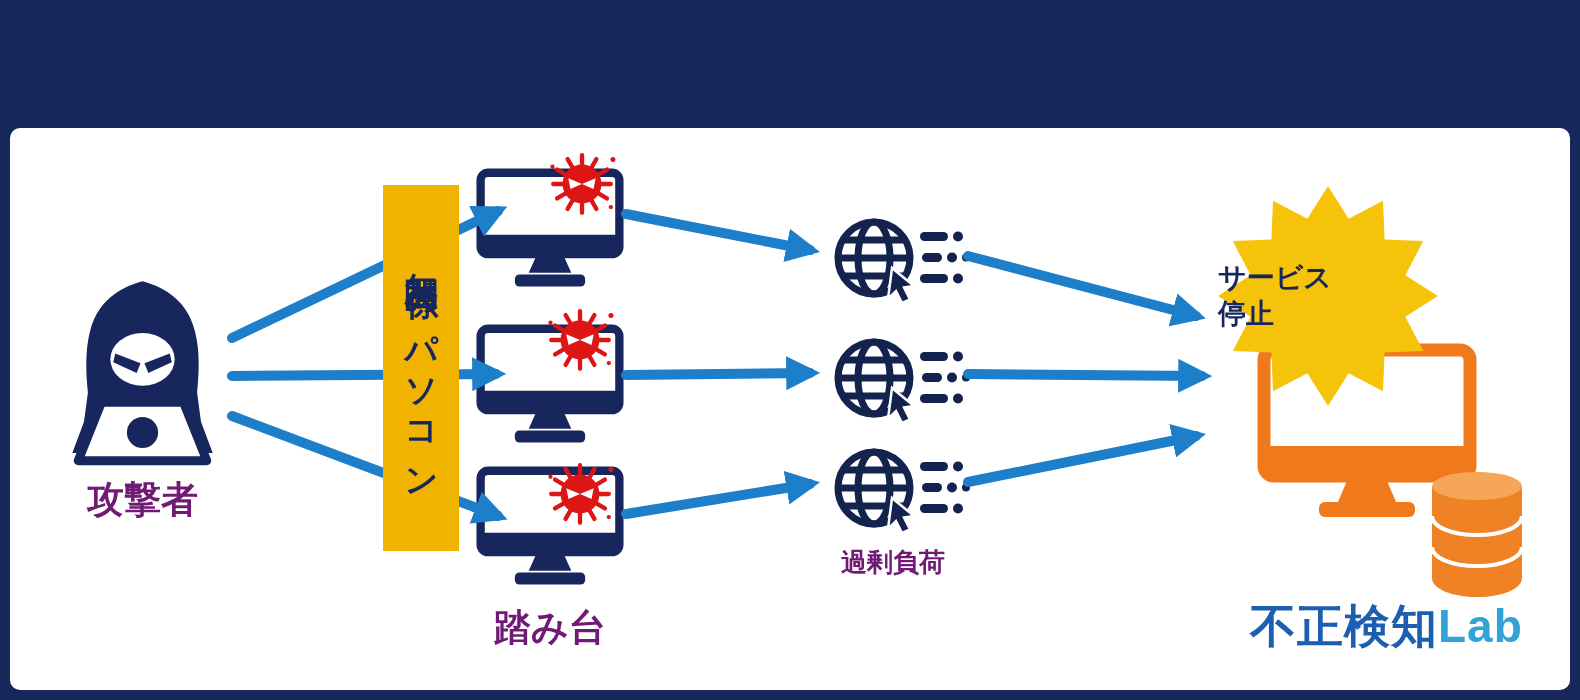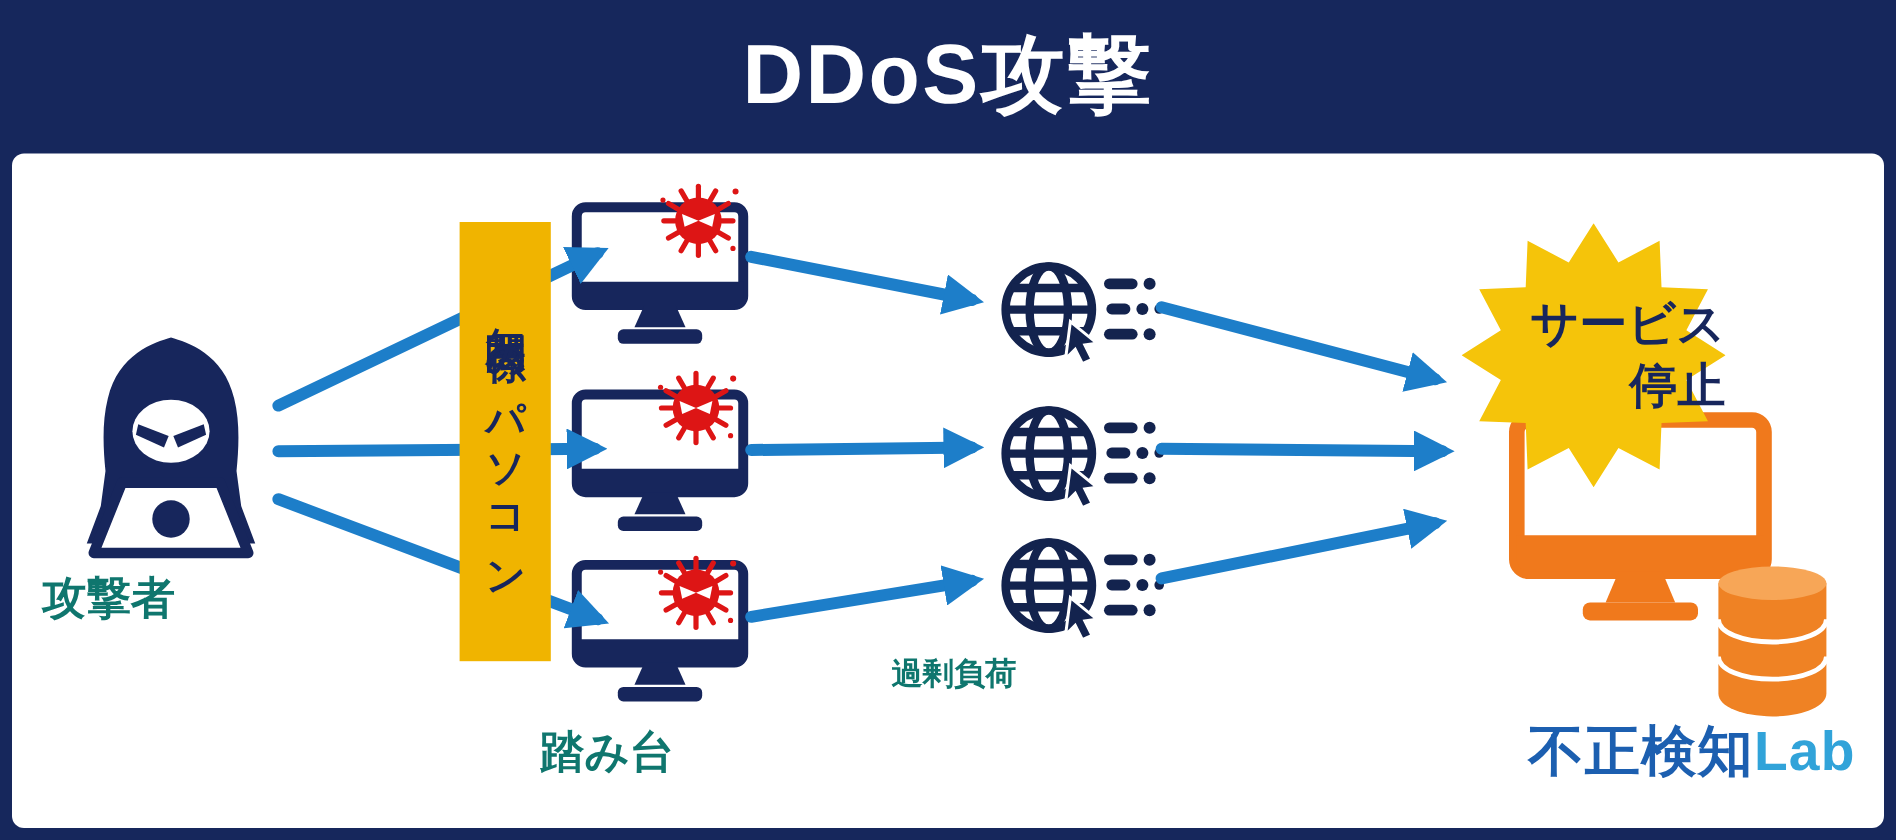--- a/index.html
+++ b/index.html
@@ -4,53 +4,52 @@
 <style>
   * { margin:0; padding:0; box-sizing:border-box; }
   html,body { width:1580px; height:700px; }
   body { font-family:"Liberation Sans","DejaVu Sans",sans-serif; background:#16275c; }
   .stage { position:relative; width:1580px; height:700px; background:#16275c; overflow:hidden; }
   .title { position:absolute; top:16px; left:0; width:100%; text-align:center;
            color:#ffffff; font-size:70px; font-weight:bold; letter-spacing:2px; }
   .panel { position:absolute; left:10px; top:128px; width:1560px; height:562px;
            background:#ffffff; border-radius:10px; }
   .abs { position:absolute; }
-  .label { color:#0f766e; font-weight:bold; text-align:left; line-height:1.1;font-family:Liberation Serif, serif; }
+  .label { color:#701a75; font-weight:bold; text-align:center; line-height:1.1; }
   .attacker-label { left:25px; top:352px; width:215px; font-size:37px; }
   .zombie-label   { left:440px; top:480px; width:200px; font-size:37px; }
   .overload-label { left:733px; top:420px; width:300px; font-size:26px; }
   .banner { left:373px; top:57px; width:76px; height:366px; background:#f0b400;
             display:flex; align-items:center; justify-content:center; }
   .banner span { writing-mode:vertical-rl; text-orientation:upright;
                  font-size:33px; font-weight:bold; color:#17265c; letter-spacing:7px; }
   .arrows { position:absolute; left:0; top:0; }
   .attacker-icon { left:35px;  top:145px; width:195px; height:200px; }
   .monitor { left:466px; width:148px; height:126px; }
   .monitor.m1 { top:40px; }  .monitor.m2 { top:196px; }  .monitor.m3 { top:338px; }
   .virus { width:72px; height:72px; }
   .virus.v1 { left:536px; top:20px; }  .virus.v2 { left:534px; top:176px; }  .virus.v3 { left:534px; top:330px; }
   .globe { left:816px; width:150px; height:96px; }
   .globe.g1 { top:82px; } .globe.g2 { top:202px; } .globe.g3 { top:312px; }
   .server-monitor { left:1247px; top:215px; width:220px; height:195px; }
   .database { left:1412px; top:338px; width:110px; height:135px; }
   .burst { left:1208px; top:58px; width:220px; height:220px; }
   .burst-text { left:1208px; top:58px; width:220px; height:220px;
-                display:flex; flex-direction:column; align-items:flex-end; justify-content:center;
-                color:#17265c; font-weight:bold; font-size:40px; line-height:1.3; }
-  .logo { left:1240px; top:468px; width:320px; text-align:center; }
+                display:flex; flex-direction:column; align-items:flex-start; justify-content:center;
+                color:#17265c; font-weight:bold; font-size:28px; line-height:1.3; }
+  .logo { left:1240px; top:468px; width:320px; text-align:left; }
   .logo .main { font-size:46px; font-weight:bold; color:#1c5fb0; letter-spacing:1px; }
   .logo .accent { color:#31a3d9; }
   .logo .sub { margin-top:4px; font-size:17px; font-weight:bold; color:#1c5fb0; letter-spacing:3px; }
 </style>
 </head>
 <body>
 
 <div class="stage">
 
-  <div class="title">DDoS攻撃</div>
 
   <div class="panel">
 
     <svg class="abs attacker-icon" viewBox="0 0 200 200">
       <path d="M100 6 C 86 10, 55 20, 46 58 C 41 78, 42 100, 44 120 L 40 150 L 28 182 L 172 182 L 160 150 L 156 120 C 158 100, 159 78, 154 58 C 145 20, 114 10, 100 6 Z" fill="#17265c"></path>
       <ellipse cx="100" cy="86" rx="33" ry="27" fill="#ffffff"></ellipse>
       <path d="M72 80 L98 90 L94 100 L70 89 Z" fill="#17265c"></path>
       <path d="M128 80 L102 90 L106 100 L130 89 Z" fill="#17265c"></path>
       <path d="M58 130 L142 130 L166 190 L34 190 Z" fill="#ffffff" stroke="#17265c" stroke-width="9" stroke-linejoin="round"></path>
       <circle cx="100" cy="161" r="16" fill="#17265c"></circle>

